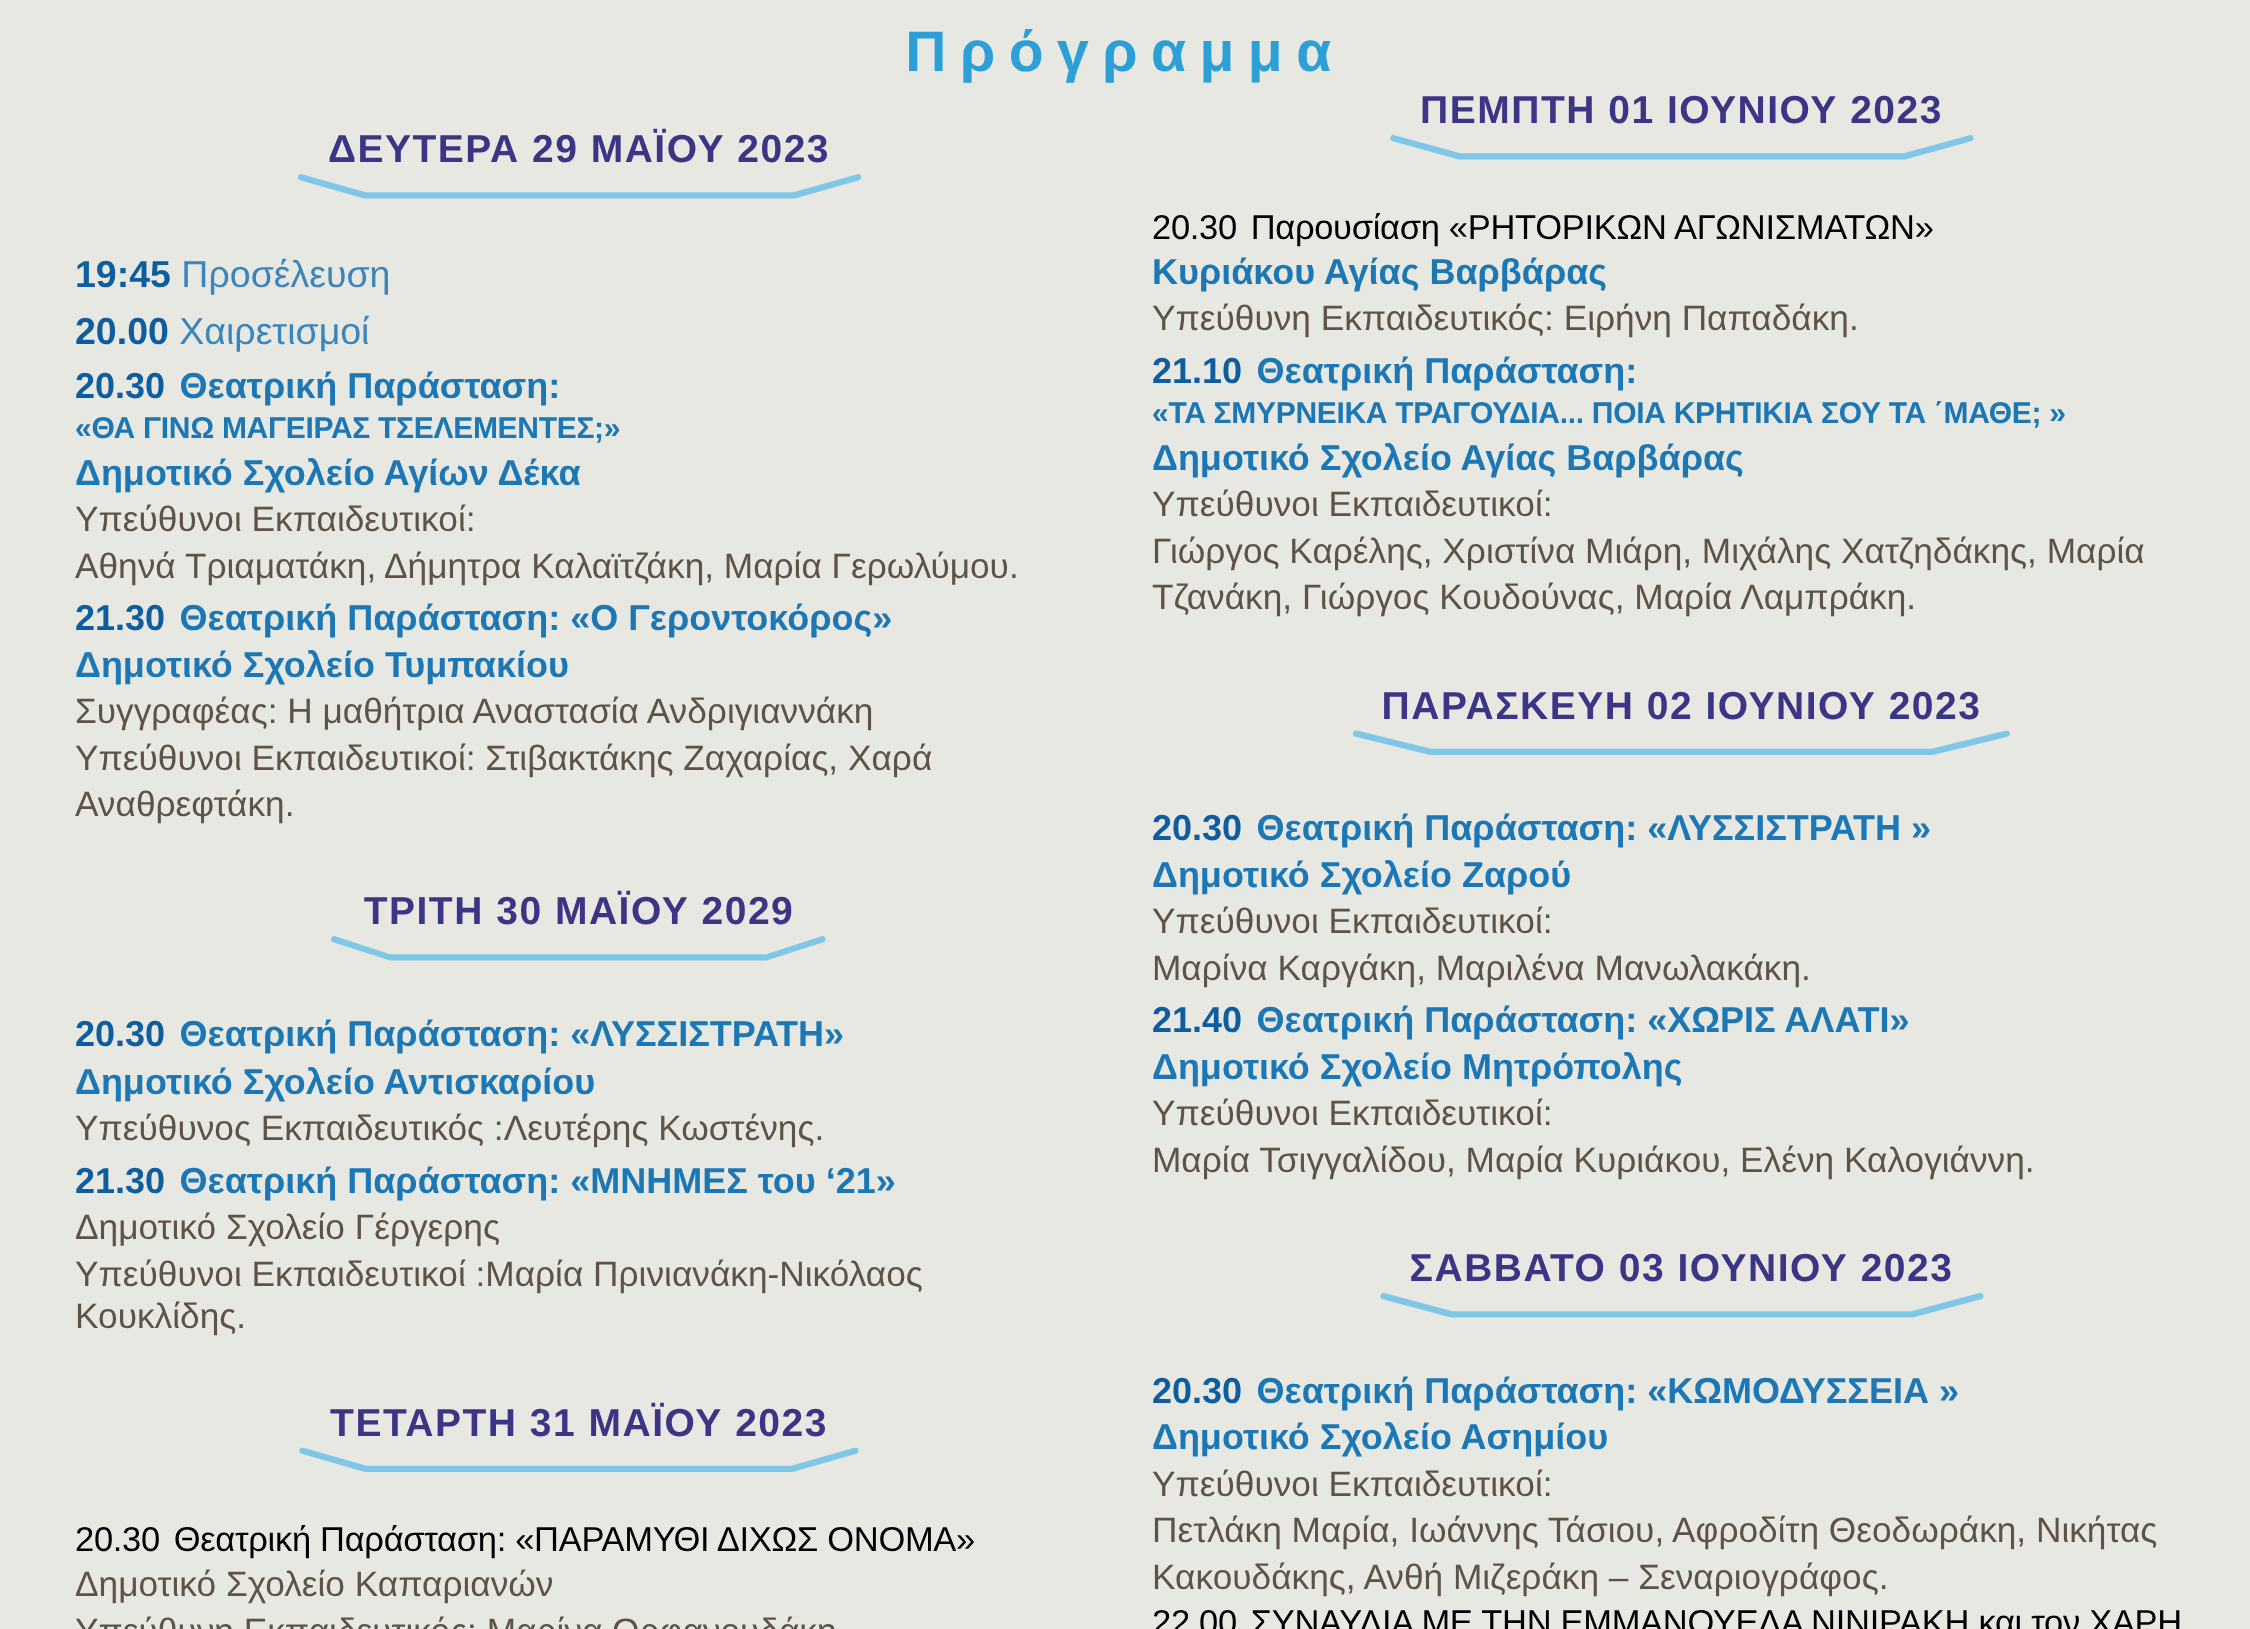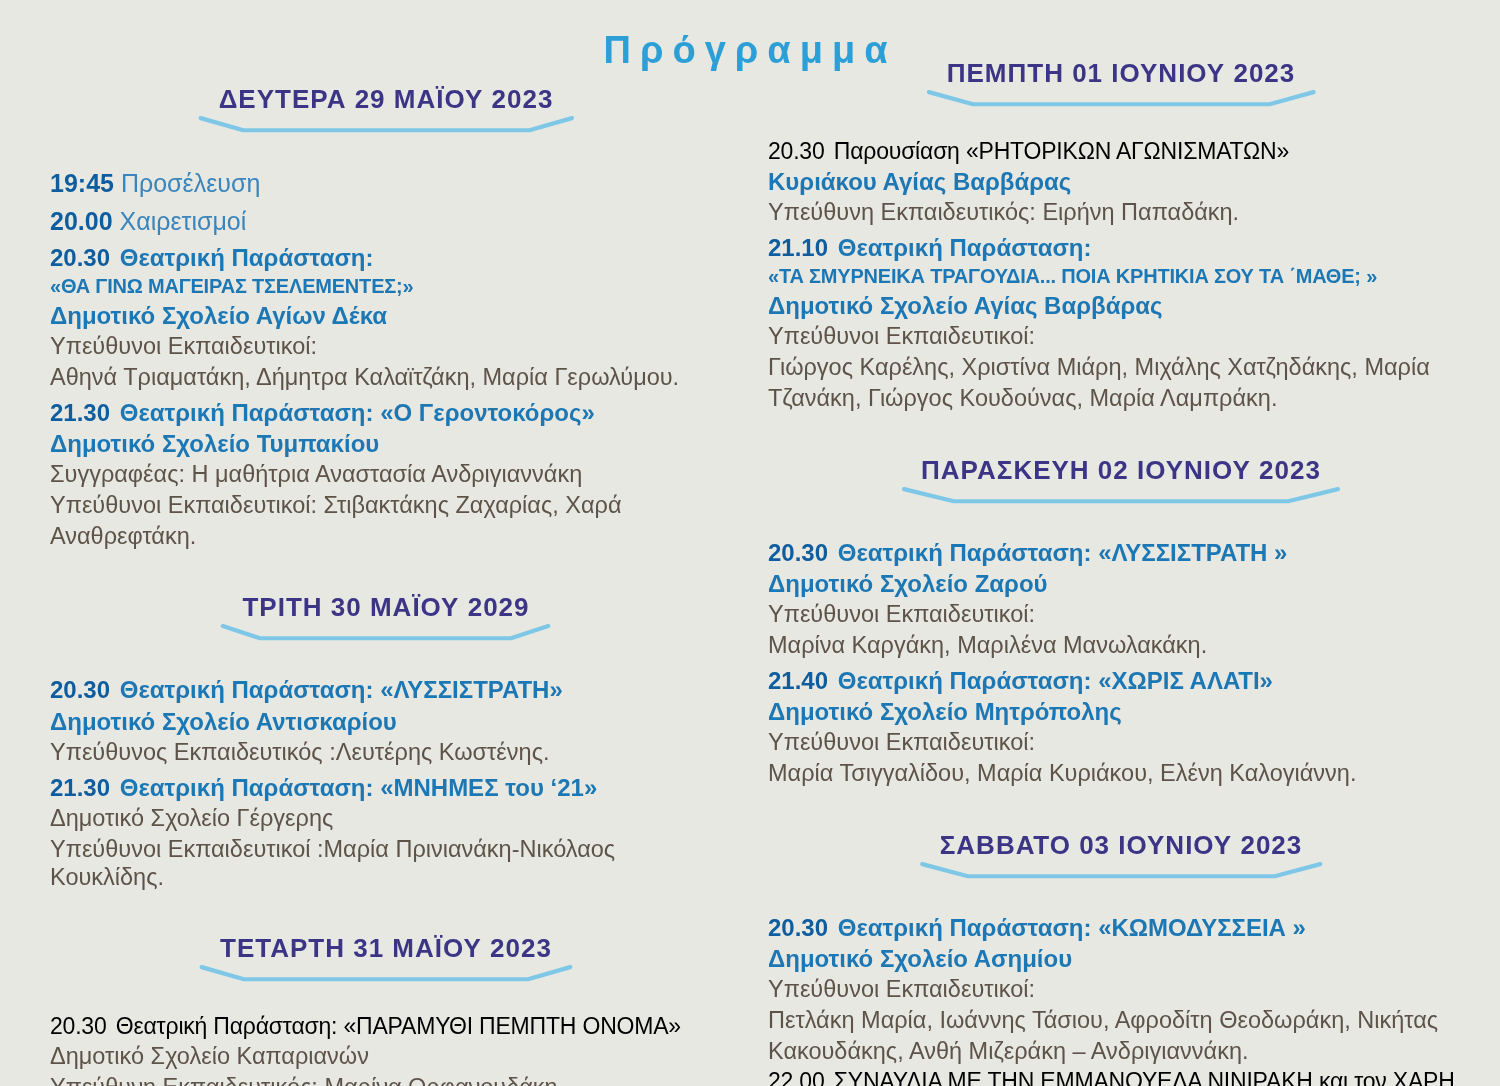--- a/index.html
+++ b/index.html
@@ -12,21 +12,21 @@
     --blue-light:#3a85bb;
     --brown:#5d5349;
   }
   html,body{margin:0;padding:0;}
   body{
     width:1500px;height:1086px;position:relative;overflow:hidden;
     background:var(--bg);
     font-family:"Liberation Sans","DejaVu Sans",sans-serif;
   }
   .title{
-    position:absolute;top:29px;left:0;right:0;margin:0;
+    position:absolute;top:14px;left:0;right:0;margin:0;
     text-align:center;
     font-size:38px;font-weight:700;letter-spacing:9px;
     color:var(--title-blue);
   }
   .col{position:absolute;text-align:center;}
   .col-left{top:84px;left:50px;width:672px;}
   .col-right{top:58px;left:768px;width:706px;}
   .day-section{margin-bottom:42px;}
   .header-wrap{
     display:inline-block;position:relative;margin-bottom:26px;padding:0 6px;
@@ -99,21 +99,21 @@
   </section>
 
   <section class="day-section">
     <div class="header-wrap">
       <span class="header-text">ΤΕΤΑΡΤΗ  31 ΜΑΪΟΥ 2023</span>
       <svg class="swoosh" viewBox="0 0 100 18" preserveAspectRatio="none" aria-hidden="true">
         <path d="M2 2 L13 13.5 L87 13.5 L98 2" fill="none" stroke="currentColor" stroke-width="4.2" stroke-linejoin="round" stroke-linecap="round" vector-effect="non-scaling-stroke"></path>
       </svg>
     </div>
     <div class="lines">
-          <div class="line event-caps"><span class="time">20.30</span> <span class="txt">Θεατρική Παράσταση:  «ΠΑΡΑΜΥΘΙ ΠΕΜΠΤΗ ΟΝΟΜΑ»</span></div>
+          <div class="line event-caps"><span class="time">20.30</span> <span class="txt">Θεατρική Παράσταση:  «ΠΑΡΑΜΥΘΙ ΔΙΧΩΣ ΟΝΟΜΑ»</span></div>
           <div class="line info"><span class="txt">Δημοτικό Σχολείο Καπαριανών</span></div>
           <div class="line info"><span class="txt">Υπεύθυνη  Εκπαιδευτικός: Μαρίνα Ορφανουδάκη.</span></div>
         </div>
   </section>
 </div>
   <div class="col col-right">
   <section class="day-section">
     <div class="header-wrap">
       <span class="header-text">ΠΕΜΠΤΗ 01 ΙΟΥΝΙΟΥ 2023</span>
       <svg class="swoosh" viewBox="0 0 100 18" preserveAspectRatio="none" aria-hidden="true">
@@ -157,19 +157,19 @@
       <span class="header-text">ΣΑΒΒΑΤΟ  03 ΙΟΥΝΙΟΥ 2023</span>
       <svg class="swoosh" viewBox="0 0 100 18" preserveAspectRatio="none" aria-hidden="true">
         <path d="M2 2 L13 13.5 L87 13.5 L98 2" fill="none" stroke="currentColor" stroke-width="4.2" stroke-linejoin="round" stroke-linecap="round" vector-effect="non-scaling-stroke"></path>
       </svg>
     </div>
     <div class="lines">
           <div class="line event"><span class="time">20.30</span> <span class="txt">Θεατρική Παράσταση:  «ΚΩΜΟΔΥΣΣΕΙΑ »</span></div>
           <div class="line school"><span class="txt">Δημοτικό Σχολείο Ασημίου</span></div>
           <div class="line info"><span class="txt">Υπεύθυνοι  Εκπαιδευτικοί:</span></div>
           <div class="line info"><span class="txt">Πετλάκη Μαρία, Ιωάννης Τάσιου, Αφροδίτη Θεοδωράκη, Νικήτας</span></div>
-          <div class="line info"><span class="txt">Κακουδάκης, Ανθή Μιζεράκη – Ανδριγιαννάκη.</span></div>
+          <div class="line info"><span class="txt">Κακουδάκης, Ανθή Μιζεράκη – Σεναριογράφος.</span></div>
           <div class="line event-caps"><span class="time">22.00</span> <span class="txt">ΣΥΝΑΥΛΙΑ ΜΕ ΤΗΝ ΕΜΜΑΝΟΥΕΛΑ ΝΙΝΙΡΑΚΗ και τον ΧΑΡΗ</span></div>
         </div>
   </section>
 
 </div>
 </div>
 
 </body></html>

